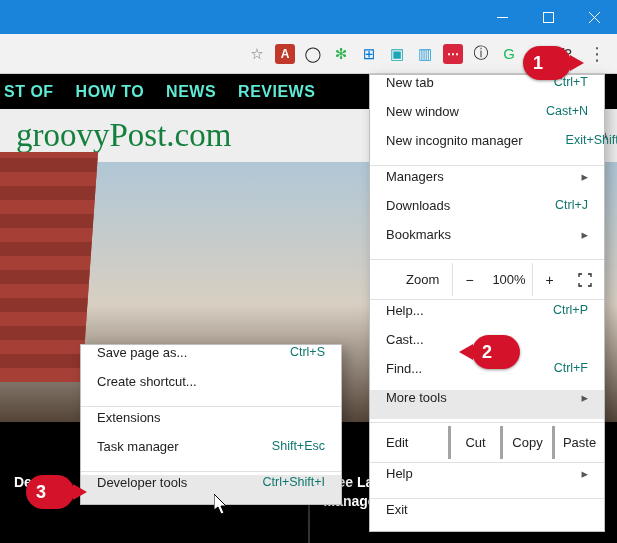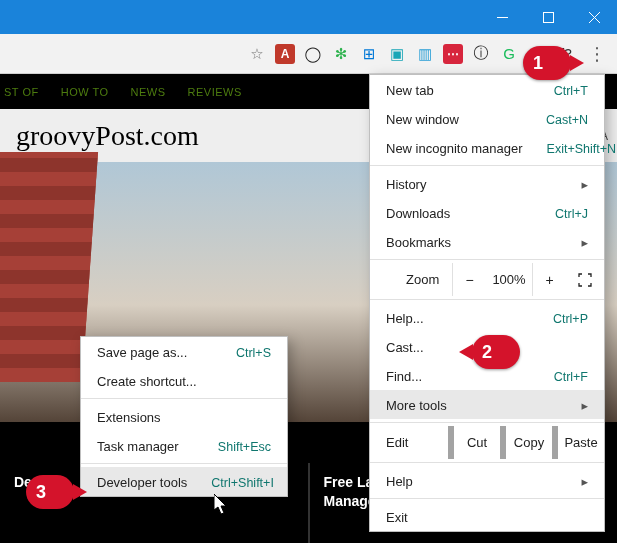--- a/index.html
+++ b/index.html
@@ -59,36 +59,36 @@
   }
   .nav-strip {
     height: 35px;
     background: #000;
     display: flex;
     align-items: center;
     padding-left: 4px;
     gap: 22px;
   }
   .nav-strip span {
-    color: #4d7c0f;
-    font-weight: 400;
-    font-size: 11px;
+    color: #5eead4;
+    font-weight: 700;
+    font-size: 16px;
     letter-spacing: .5px;
   }
   .logo-row {
     height: 53px;
     background: #eee;
     display: flex;
     align-items: center;
     padding-left: 16px;
   }
   .logo-row .logo-text {
     font-family: Georgia, serif;
-    font-size: 28px;
-    color: #000000;
+    font-size: 33px;
+    color: #15803d;
   }
   .logo-row .lat {
     margin-left: auto;
     margin-right: 8px;
     font-size: 12px;
     color: #444;
     letter-spacing: 1px;
   }
   .hero {
     height: 260px;
@@ -126,24 +126,25 @@
     position: absolute;
     background: #fff;
     border: 1px solid #bfbfbf;
     box-shadow: 4px 4px 12px rgba(0,0,0,.25);
     font-size: 13px;
     color: #222;
     z-index: 50;
   }
   .menu-row {
     display: flex;
-    align-items: flex-end;
-    padding: 6px 16px;
+    align-items: flex-start;
+    padding: 0 16px;
     height: 29px;
     white-space: nowrap;
+    gap: 19px;
   }
   .menu-row.hover { background: #e8e8e8; }
   .menu-row .label { flex: 1; }
   .menu-row .shortcut { color: #0f766e; margin-left: 24px; font-size: 12.5px; }
   .menu-row .arrow { color: #555; margin-left: 24px; }
   .menu hr {
     border: none;
     border-top: 1px solid #e0e0e0;
     margin: 3px 0;
   }
@@ -160,25 +161,25 @@
   }
   .zoom-val { width: 46px; text-align: center; }
   .fs-btn { width: 38px; display:flex;align-items:center;justify-content:center;}
   .edit-row {
     display: flex; align-items: center;
     padding-left: 16px; height: 33px;
   }
   .edit-row .elabel { flex: 1; }
   .edit-btn {
     width: 52px; text-align: right;
-    border-left: 6px solid #a3a3a3;
+    border-left: 3px solid #a3a3a3;
     height: 100%; display:flex;align-items:center;justify-content:center;
   }
   #main-menu { top: 74px; right: 12px; width: 236px; }
-  #submenu   { top: 336px; left: 80px; width: 208px; }
+  #submenu   { top: 344px; left: 80px; width: 262px; }
   
   .callout {
     position: absolute;
     width: 48px; height: 34px;
     background: #d4132b;
     color: #fff;
     font-weight: 700;
     font-size: 18px;
     border-radius: 17px 17px 17px 17px;
     display: flex; align-items: center; justify-content: flex-start;
@@ -280,21 +281,21 @@
   <div class="menu-row">
     <span class="label">New window</span>
     <span class="shortcut">Cast+N</span>
   </div>
   <div class="menu-row">
     <span class="label">New incognito manager</span>
     <span class="shortcut">Exit+Shift+N</span>
   </div>
   <hr>
   <div class="menu-row">
-    <span class="label">History</span>
+    <span class="label">Managers</span>
     <span class="arrow">▸</span>
   </div>
   <div class="menu-row">
     <span class="label">Downloads</span>
     <span class="shortcut">Ctrl+J</span>
   </div>
   <div class="menu-row">
     <span class="label">Bookmarks</span>
     <span class="arrow">▸</span>
   </div>

